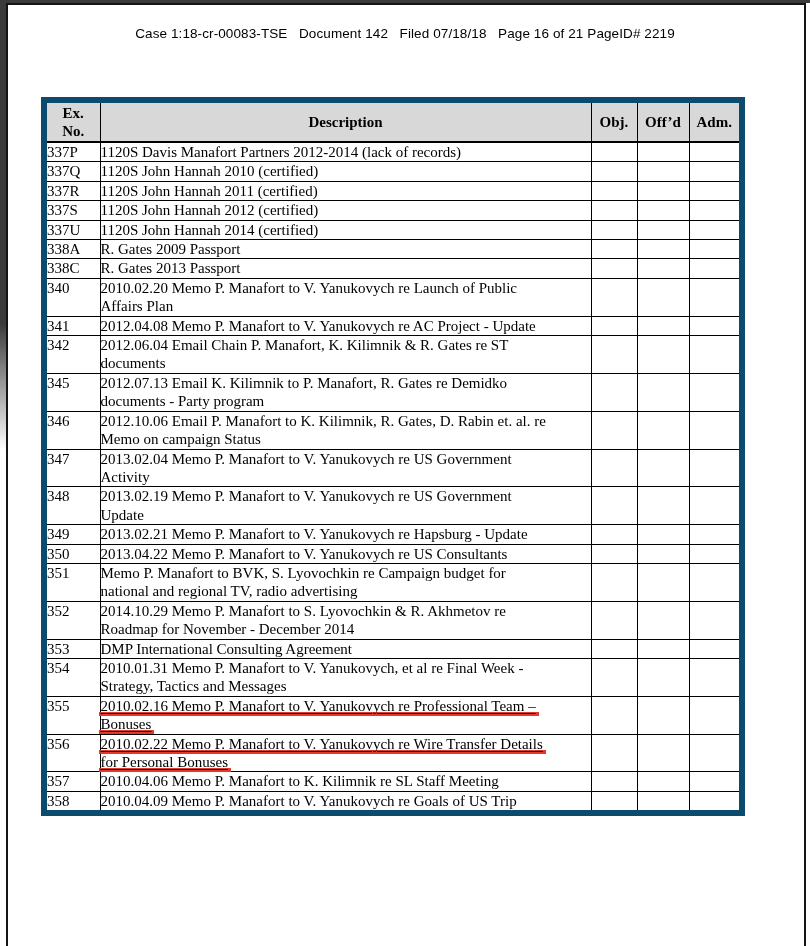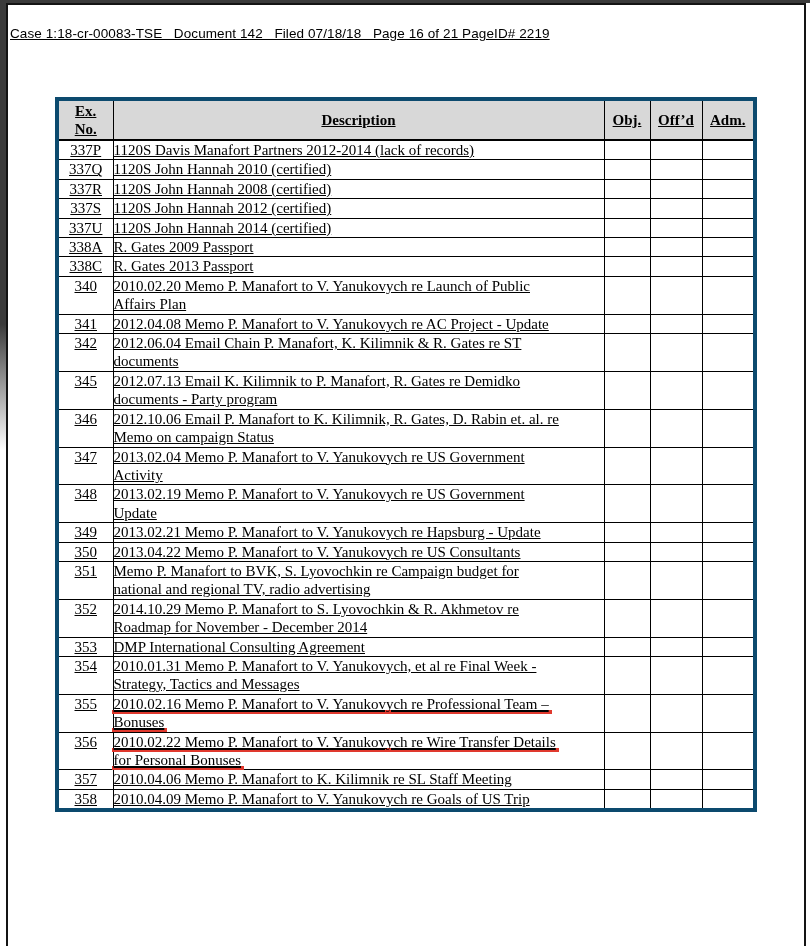--- a/index.html
+++ b/index.html
@@ -26,34 +26,32 @@
   
   .page-frame {
     position: absolute; left: 6px; top: 3px;
     width: 800px; height: 943px;
     box-sizing: border-box;
     border: 2px solid #141414;
     border-bottom: none;
   }
   .case-header {
     position: absolute; top: 26px; left: 10px; width: 790px;
-    text-align: left;
+    text-align: center;
     font-family: "Liberation Sans", sans-serif;
     font-size: 13.5px;
     letter-spacing: 0.1px;
     white-space: pre;
-    text-decoration: underline;
   }
   table.exhibits {
-    position: absolute; left: 55px; top: 97px;
+    position: absolute; left: 41px; top: 97px;
     width: 698px;
     border-collapse: collapse;
     table-layout: fixed;
-    border: 4px solid #0c4a6e;
-    text-decoration: underline;
+    border: 6px solid #0c4a6e;
   }
   table.exhibits th, table.exhibits td {
     border: 1px solid #000;
   }
   table.exhibits th {
     background: #d8d8d8;
     font-size: 15px;
     font-weight: bold;
     text-align: center;
     vertical-align: middle;
@@ -61,21 +59,21 @@
     padding: 1px 0;
     white-space: pre-line;
     border-bottom: 2px solid #000;
   }
   table.exhibits td {
     font-size: 15px;
     line-height: 18.4px;
     vertical-align: top;
     padding: 0;
   }
-  td.ex { text-align: center; }
+  td.ex { text-align: left; }
   td.desc {
     padding: 0 8px 0 13px;
     white-space: pre-line;
     margin-top: 16px;
   }
   
   .hl {
     text-decoration: underline;
     text-decoration-thickness: 1px;
     text-underline-offset: 2px;
@@ -126,21 +124,21 @@
       </tr>
       <tr>
         <td class="ex">337Q</td>
         <td class="desc"><span class="">1120S John Hannah 2010 (certified)</span></td>
         <td></td>
         <td></td>
         <td></td>
       </tr>
       <tr>
         <td class="ex">337R</td>
-        <td class="desc"><span class="">1120S John Hannah 2008 (certified)</span></td>
+        <td class="desc"><span class="">1120S John Hannah 2011 (certified)</span></td>
         <td></td>
         <td></td>
         <td></td>
       </tr>
       <tr>
         <td class="ex">337S</td>
         <td class="desc"><span class="">1120S John Hannah 2012 (certified)</span></td>
         <td></td>
         <td></td>
         <td></td>

